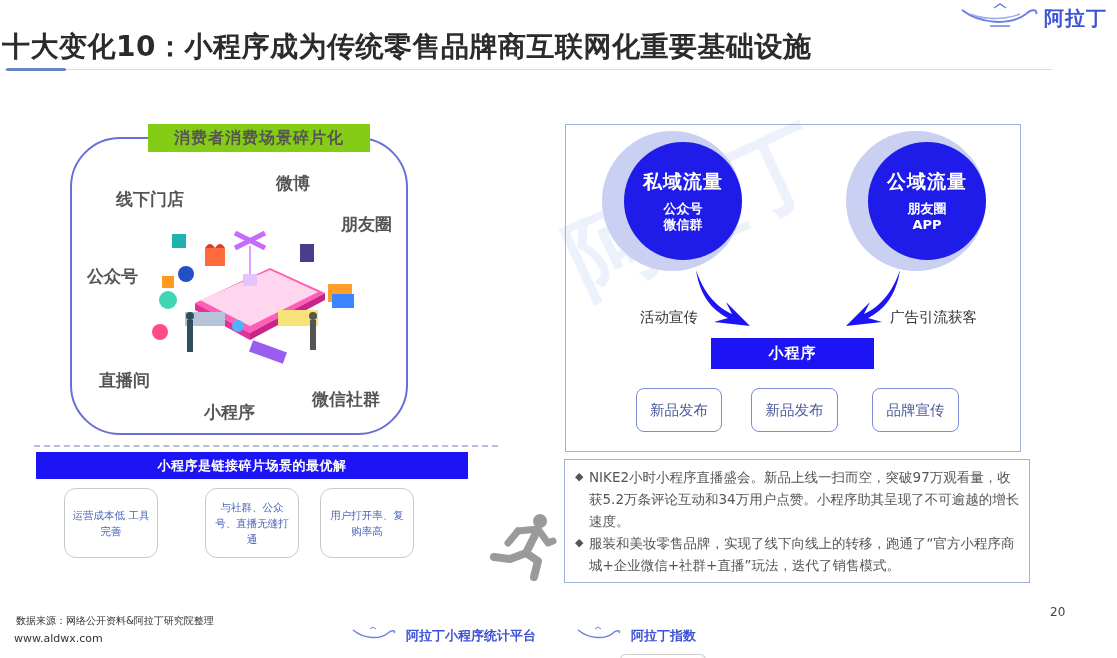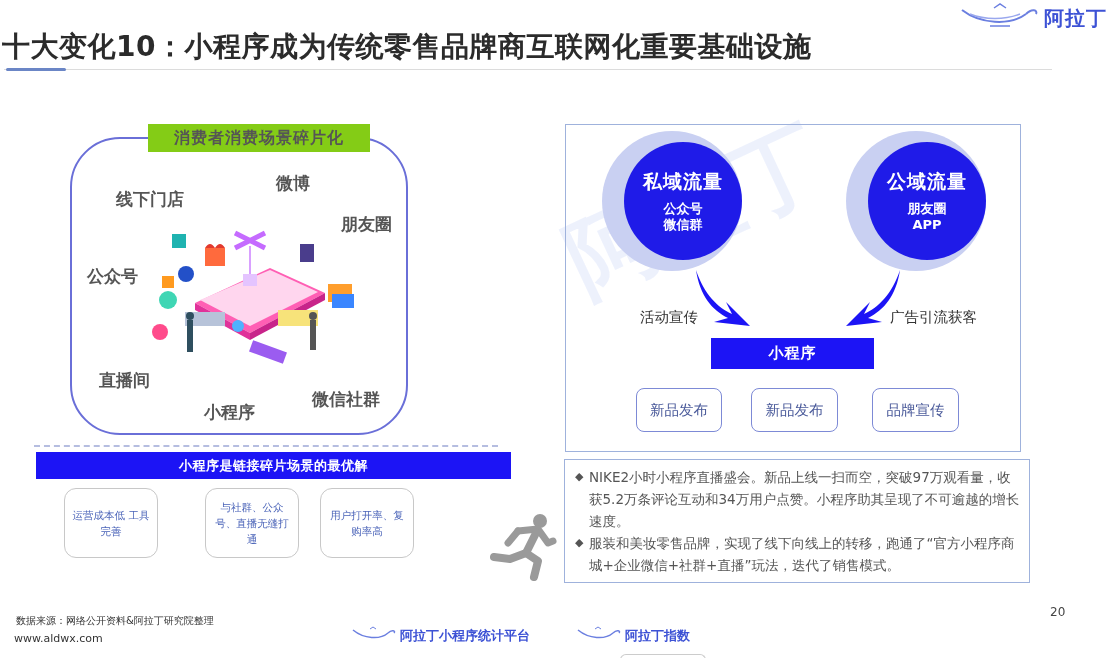--- a/index.html
+++ b/index.html
@@ -28,21 +28,21 @@
   .frag-title {
     left:148px; top:124px; width:222px; height:28px; background:#84cc16;
     font-size:16px; font-weight:bold; color:#555; text-align:center; line-height:28px;
     letter-spacing:1px;
   }
   .frag-label { font-size:17px; font-weight:bold; color:#555; white-space:nowrap; }
   .illus { left:150px; top:228px; width:210px; height:140px; }
 
   .dash-line { left:34px; top:445px; width:464px; border-top:2px dashed #b5bde0; }
   .best-bar {
-    left:36px; top:452px; width:475px; height:27px; background:#1c14f5;
+    left:36px; top:452px; width:432px; height:27px; background:#1c14f5;
     color:#fff; font-size:13px; font-weight:bold; text-align:center; line-height:27px;
     letter-spacing:0.5px;
   }
   .small-card {
     top:488px; width:94px; height:70px; border:1.5px solid #c8c8c8; border-radius:12px;
     box-sizing:border-box; display:flex; align-items:center; justify-content:center;
     text-align:center; font-size:10.5px; color:#4a63b8; line-height:16px; padding:0 6px;
   }
 
   
@@ -77,21 +77,21 @@
     font-size:13.5px; color:#555; line-height:22px;
   }
   .note-item { display:flex; }
   .bullet { width:14px; flex-shrink:0; color:#555; font-size:11px; }
   .runner { left:488px; top:513px; }
 
   
   .src { left:16px; top:614px; font-size:10px; color:#333; }
   .site { left:14px; top:632px; font-size:11px; color:#333; }
   .page-no { left:1050px; top:605px; font-size:12px; color:#444; }
-  .foot-logo { display:flex; align-items:center; gap:4px; }
+  .foot-logo { display:flex; align-items:center; gap:10px; }
   .foot-logo-text { font-size:13px; color:#3d52d5; font-weight:bold; }
   .tab-stub {
     left:620px; top:654px; width:84px; height:10px; border:1px solid #ccc; border-bottom:none;
     border-radius:6px 6px 0 0;
   }
   
   .watermark { left:560px; top:150px; font-size:90px; color:#dfe6fb; transform:rotate(-25deg);
     font-weight:bold; opacity:0.55; pointer-events:none; white-space:nowrap; }
 </style>
 </head>

